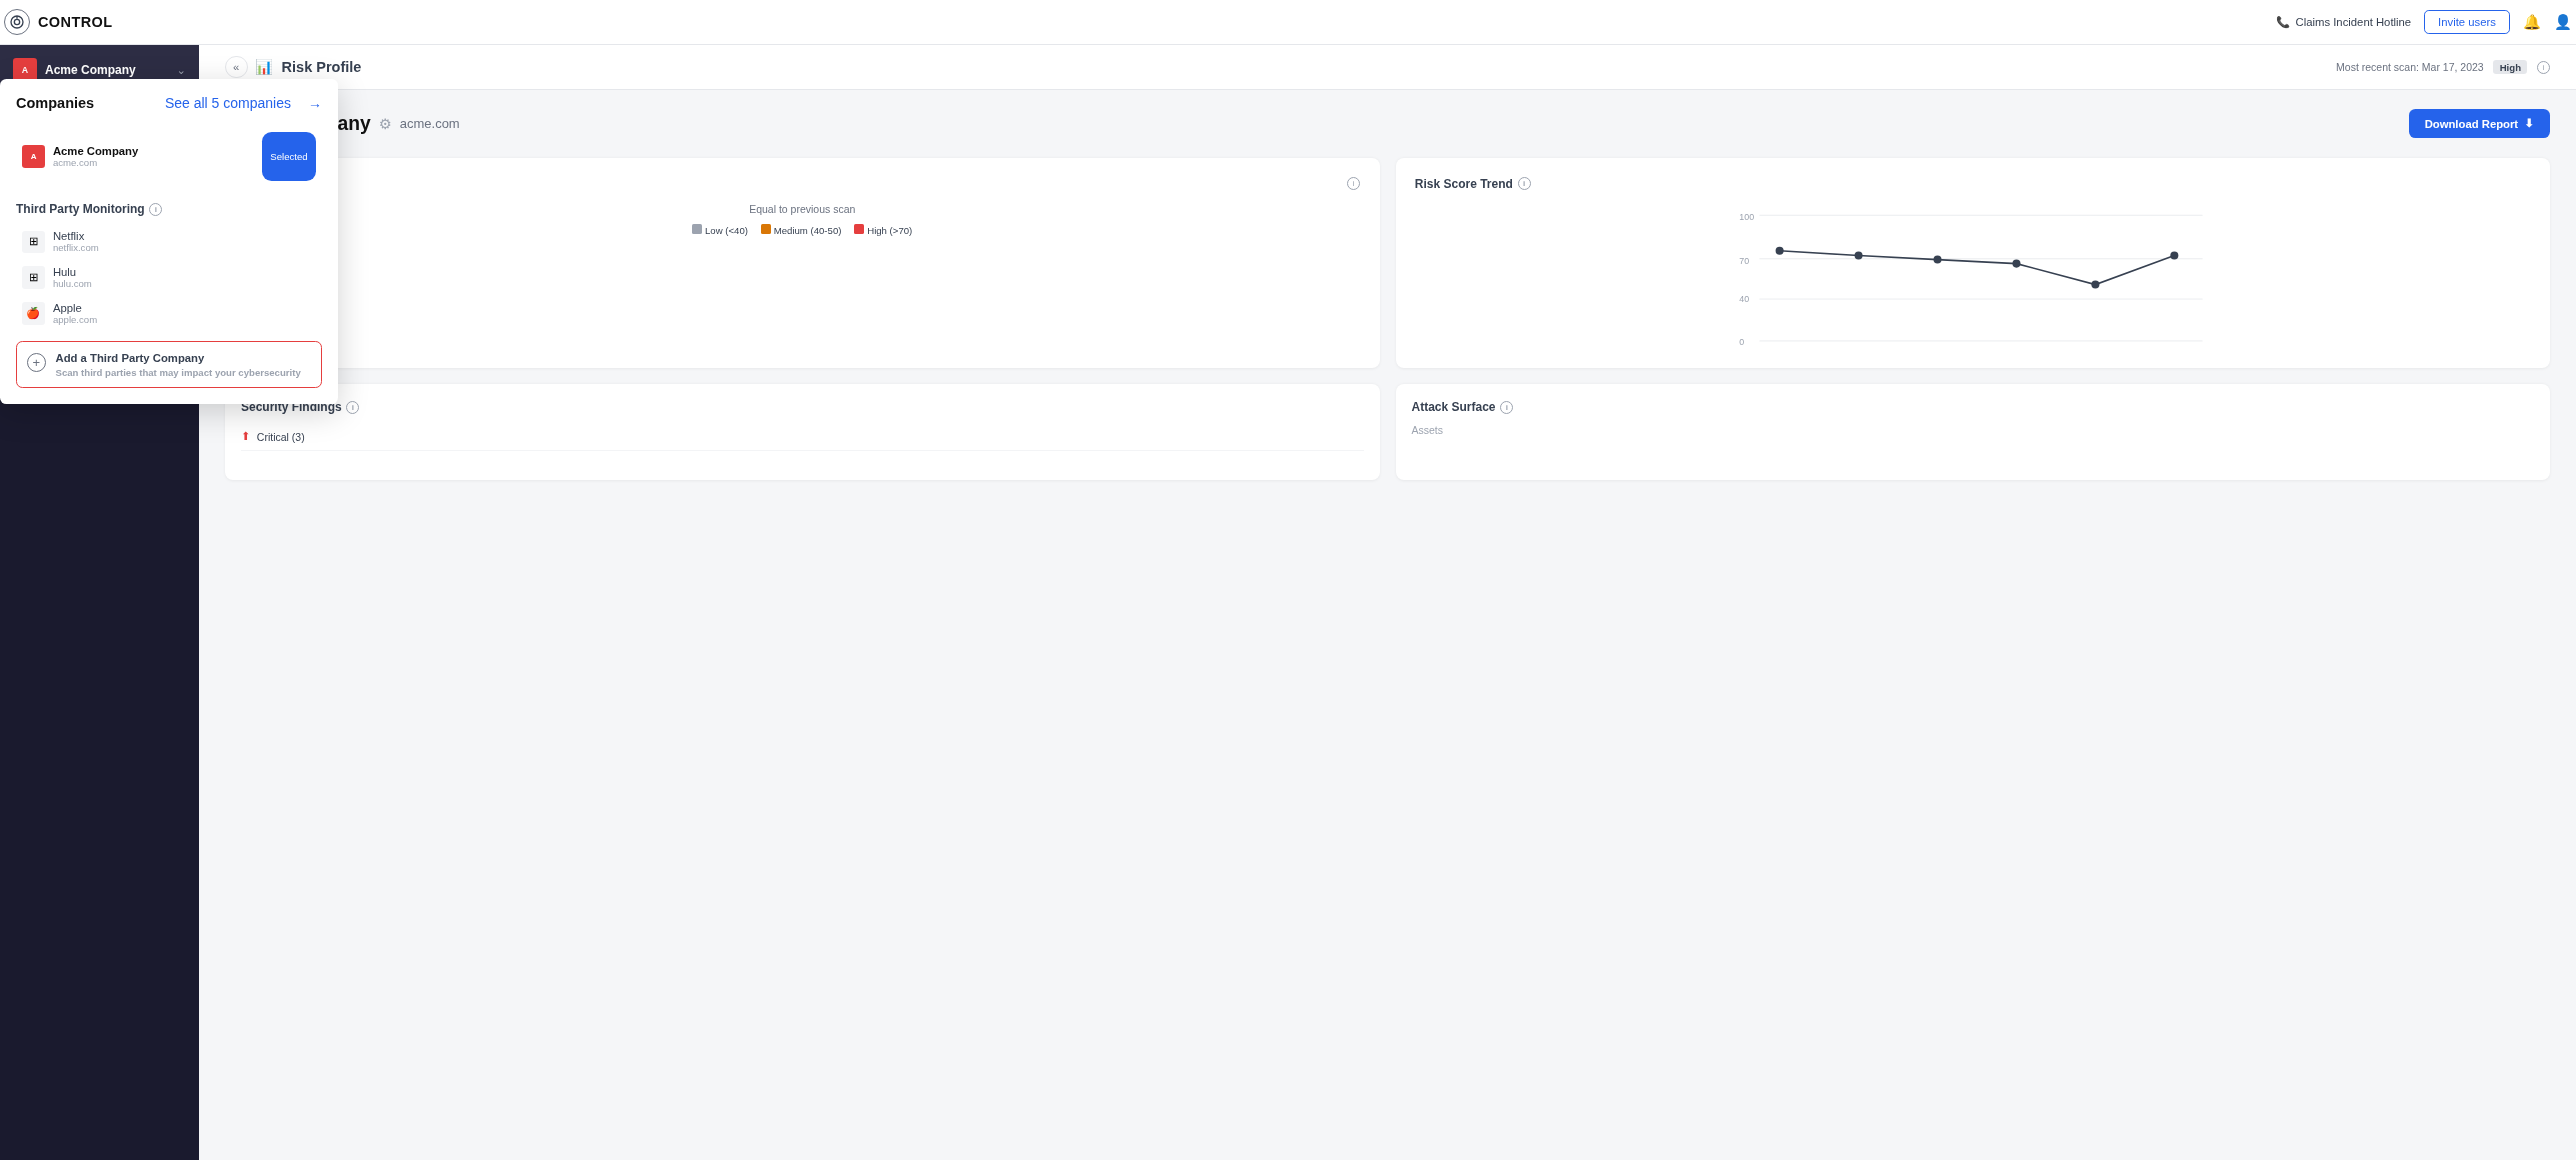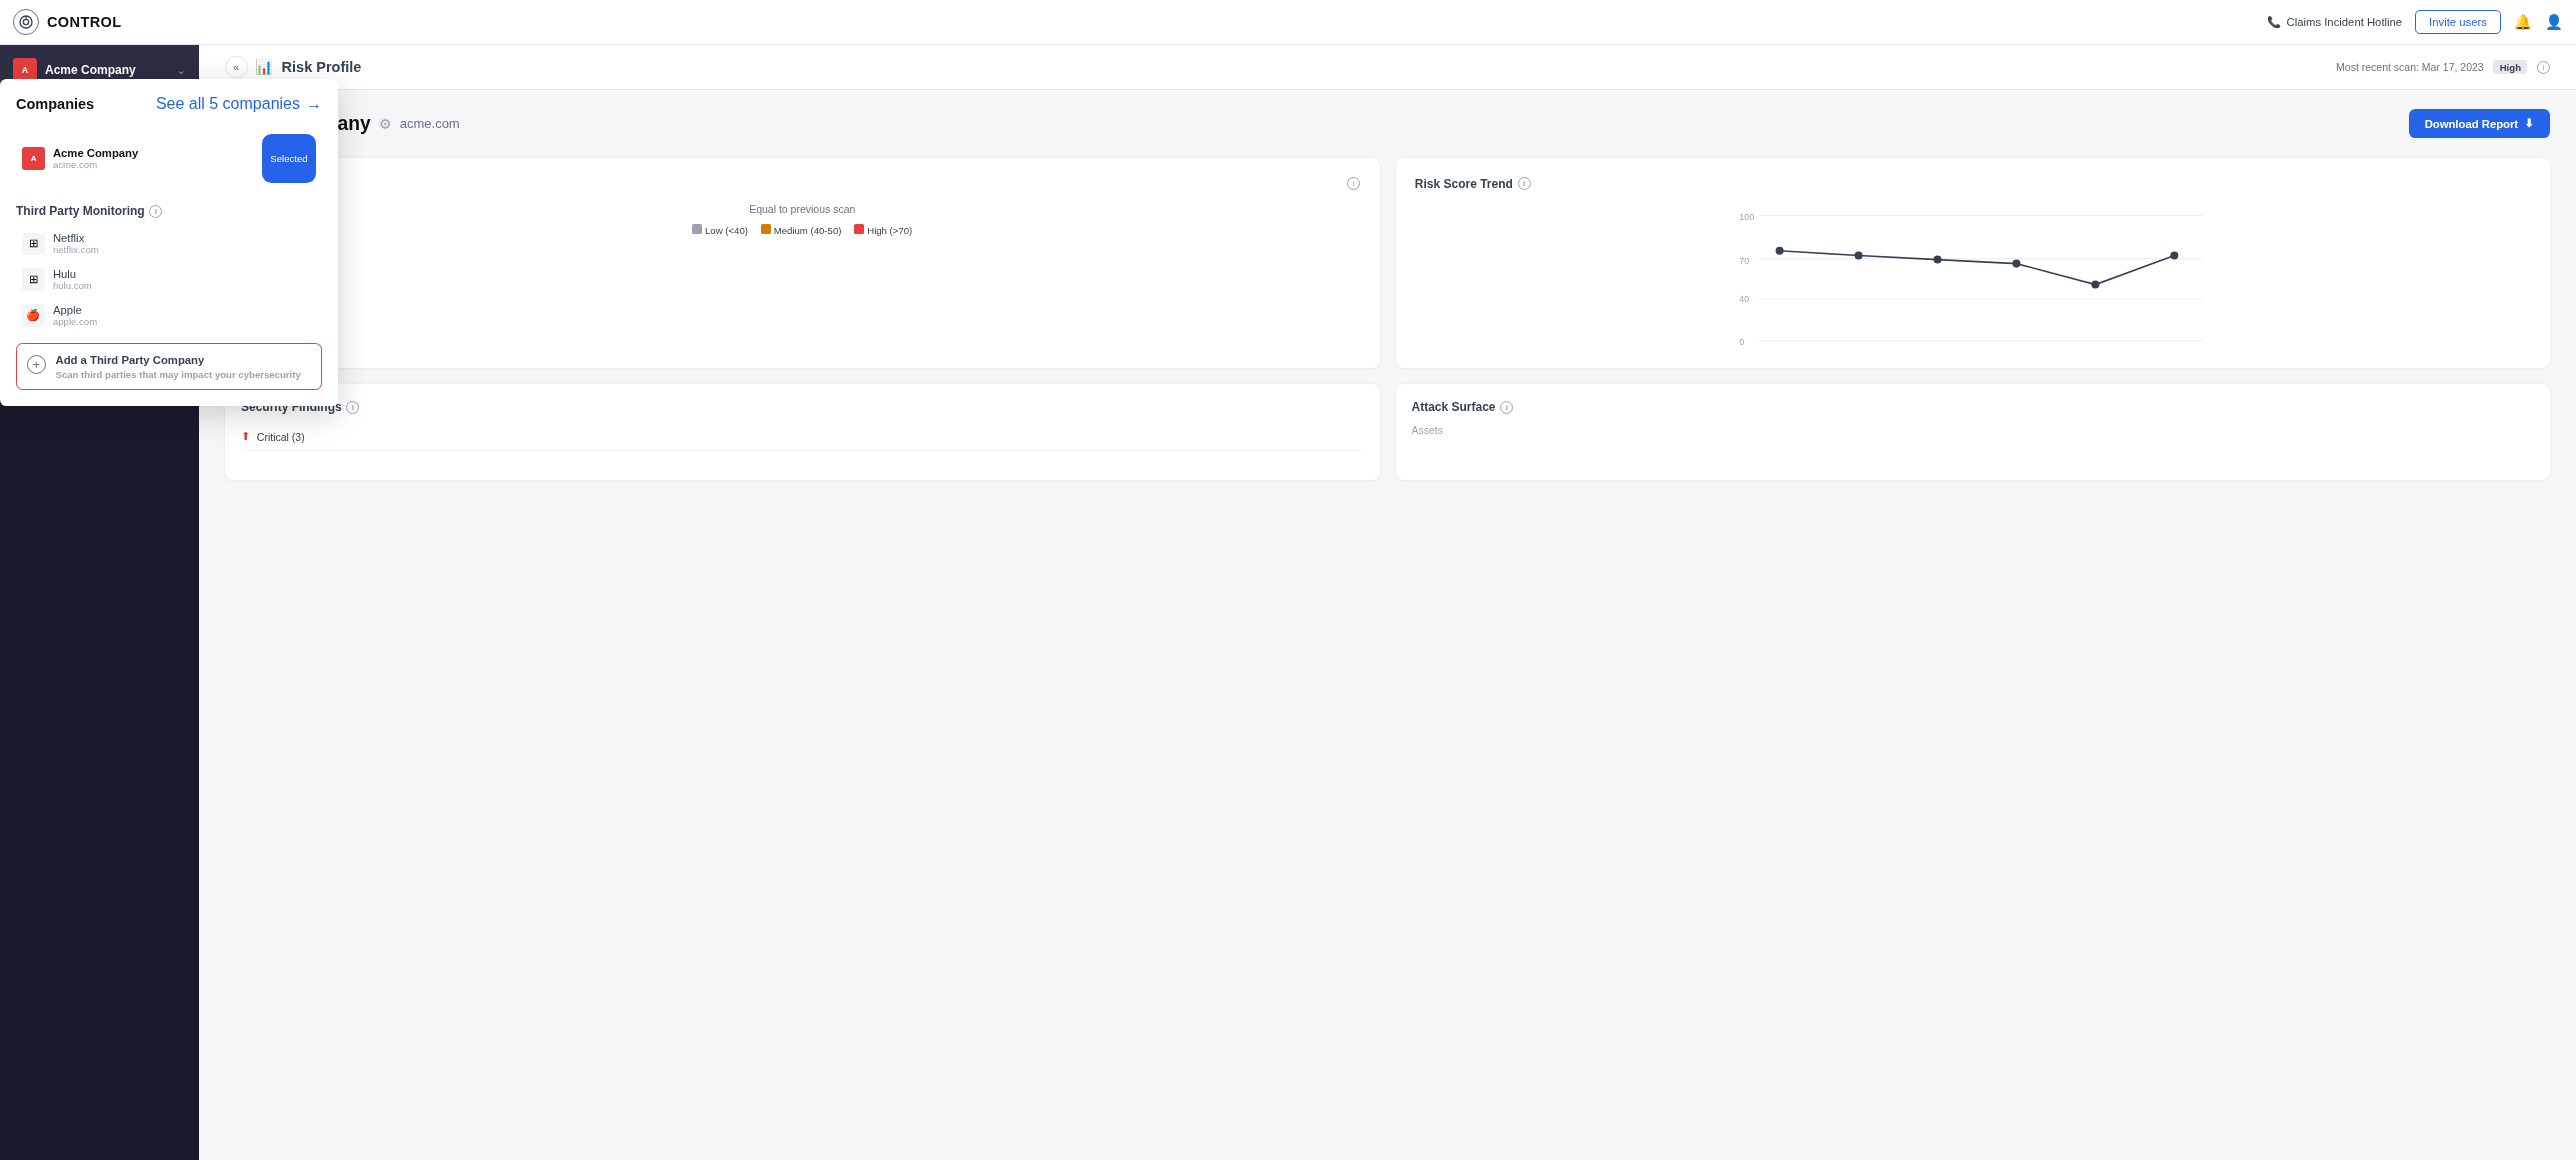--- a/index.html
+++ b/index.html
@@ -1,21 +1,21 @@
 <!DOCTYPE html>
 <html style="font-size:13px"><head>
   <meta charset="utf-8">
   <style>
     * { box-sizing: border-box; margin: 0; padding: 0; }
     body { font-family: -apple-system, BlinkMacSystemFont, 'Segoe UI', sans-serif; background: #f5f6f8; overflow: hidden; }
 
     
     .top-nav {
       display: flex; align-items: center; justify-content: space-between;
-      background: #fff; height: 45px; padding: 0 13px;
+      background: #fff; height: 45px; padding: 0 4px;
       border-bottom: 0.8px solid #e5e7eb; position: fixed; top: 0; left: 0; right: 0; z-index: 100;
     }
     .nav-left { display: flex; align-items: center; gap: 8px; }
     .nav-logo { width: 26px; height: 26px; border-radius: 50%; border: 1.6px solid #6b7280; display: flex; align-items: center; justify-content: center; }
     .nav-logo svg { width: 16px; height: 16px; }
     .nav-brand { font-size: 14.5px; font-weight: 700; color: #111; letter-spacing: 0.4px; }
     .nav-right { display: flex; align-items: center; gap: 13px; }
     .claims-hotline { display: flex; align-items: center; gap: 4.8px; font-size: 11.3px; color: #374151; }
     .invite-users-btn { background: transparent; border: 1.2px solid #2563eb; color: #2563eb; padding: 4.8px 13px; border-radius: 4.8px; font-size: 11.3px; cursor: pointer; }
     .nav-icon-btn { background: none; border: none; cursor: pointer; color: #6b7280; font-size: 14.5px; }
@@ -37,21 +37,21 @@
     .chevron-icon { color: #9ca3af; font-size: 11.3px; }
 
     
     .dropdown-panel {
       position: absolute; top: 34px; left: 0; width: 338px;
       background: #fff; border-radius: 6.4px; box-shadow: 0 8px 32px rgba(0,0,0,0.18);
       z-index: 200; padding: 16px;
     }
     .dropdown-header { display: flex; justify-content: space-between; align-items: center; margin-bottom: 13px; }
     .dropdown-title { font-size: 14.5px; font-weight: 700; color: #111; }
-    .see-all-link { color: #2563eb; font-size: 16px; font-weight: 500; cursor: pointer; display: flex; gap: 6px; }
+    .see-all-link { color: #2563eb; font-size: 14px; font-weight: 500; cursor: pointer; display: flex; gap: 17px; }
 
     .company-item { display: flex; align-items: center; justify-content: space-between; padding: 8px 6.4px; border-radius: 4.8px; cursor: pointer; }
     .company-item-left { display: flex; align-items: center; gap: 8px; }
     .company-item-logo { width: 22.5px; height: 22.5px; background: #e53e3e; border-radius: 3.2px; display: flex; align-items: center; justify-content: center; color: #fff; font-size: 8px; font-weight: 700; }
     .company-item-name { font-size: 11.3px; font-weight: 600; color: #111; }
     .company-item-domain { font-size: 9.6px; color: #9ca3af; }
     .selected-badge { background: #2563eb; color: #fff; font-size: 9.6px; padding: 19px 8px; border-radius: 9.6px; }
 
     .section-title { font-size: 12px; font-weight: 700; color: #374151; margin: 13px 0 8px 0; display: flex; align-items: center; gap: 4.8px; }
     .info-icon { width: 13px; height: 13px; border-radius: 50%; border: 1.2px solid #9ca3af; display: inline-flex; align-items: center; justify-content: center; font-size: 8px; color: #9ca3af; cursor: pointer; }

